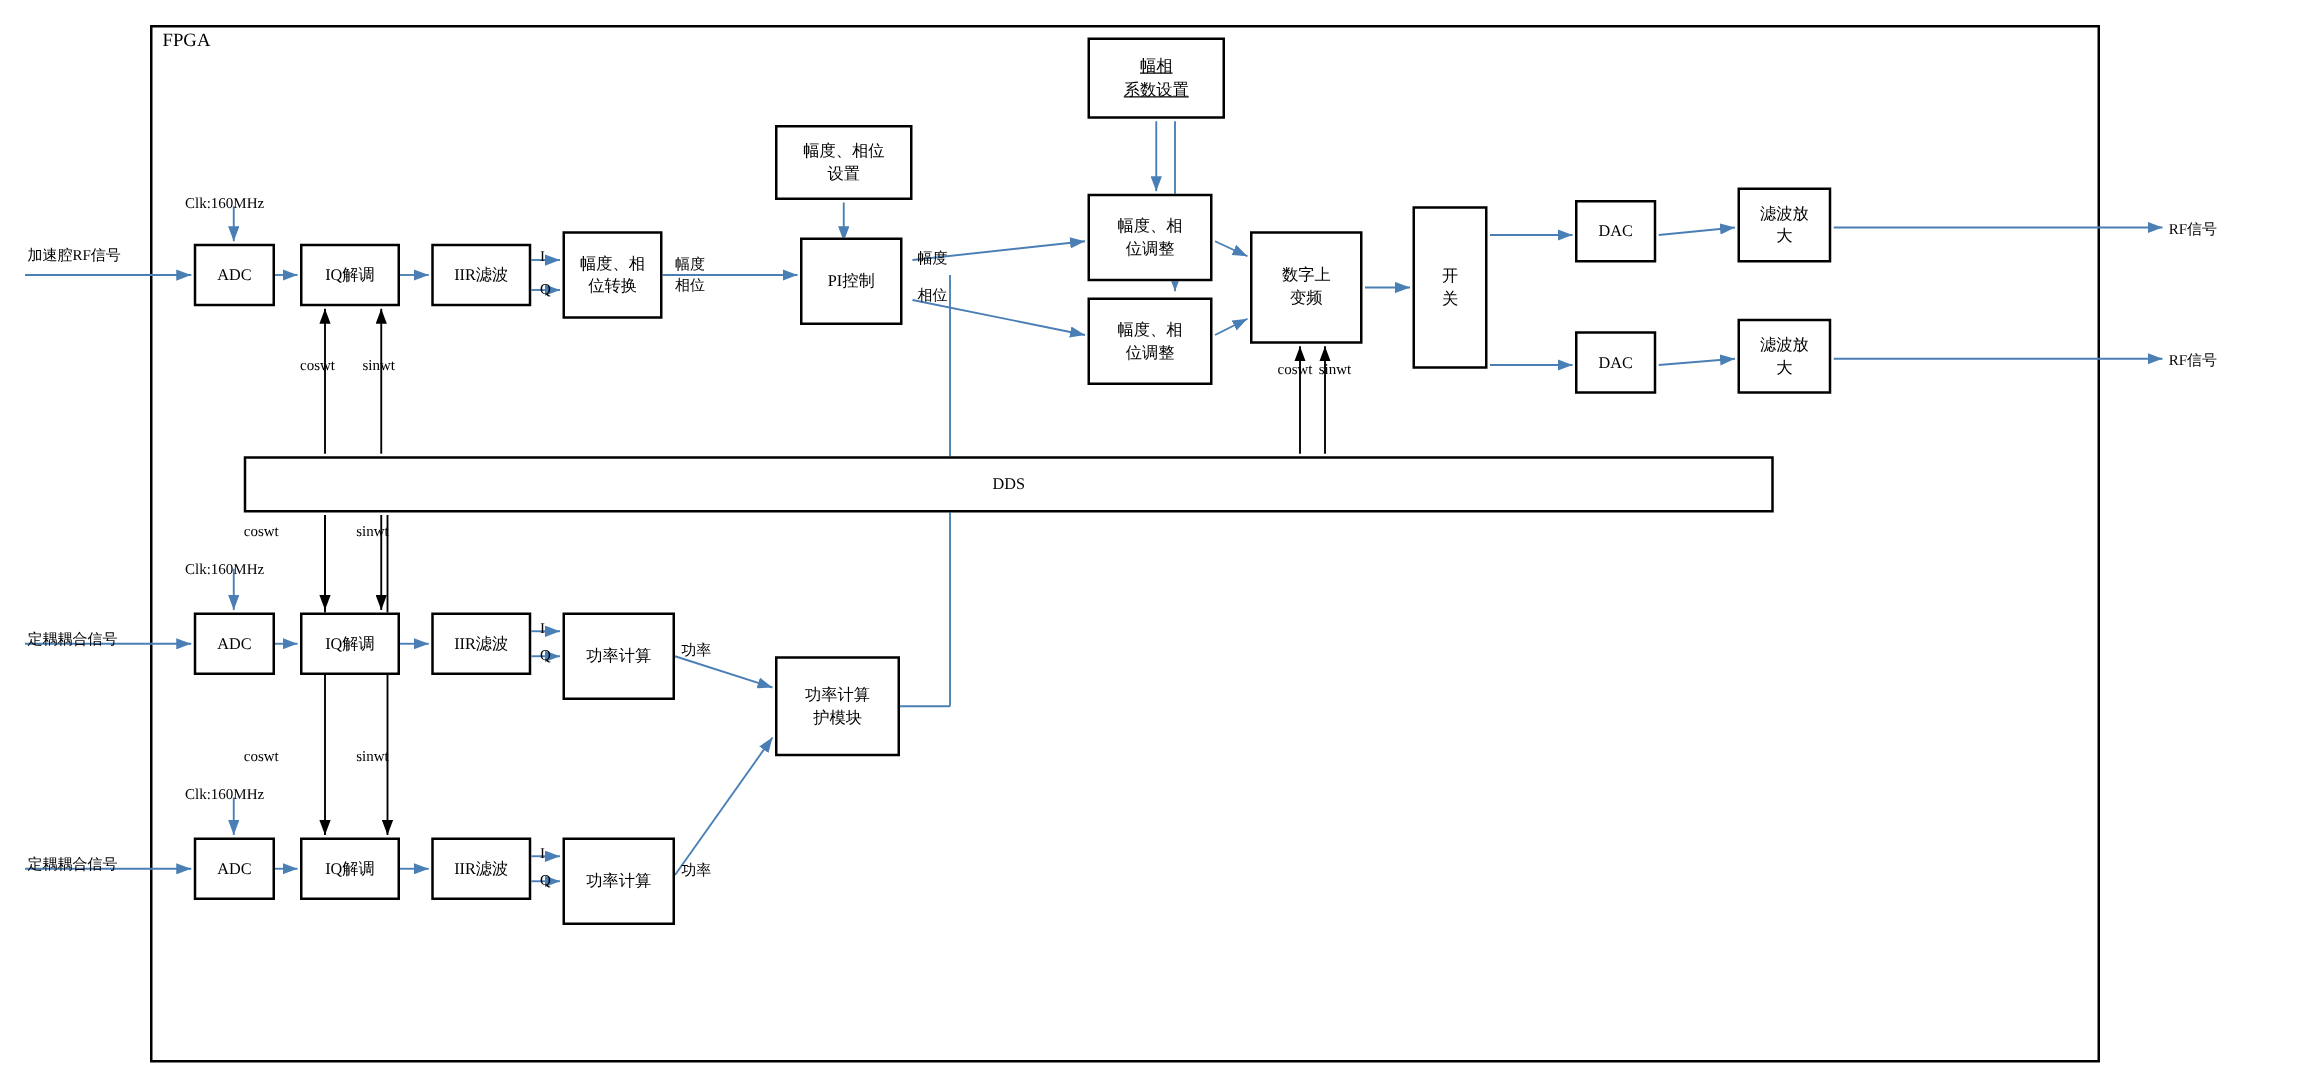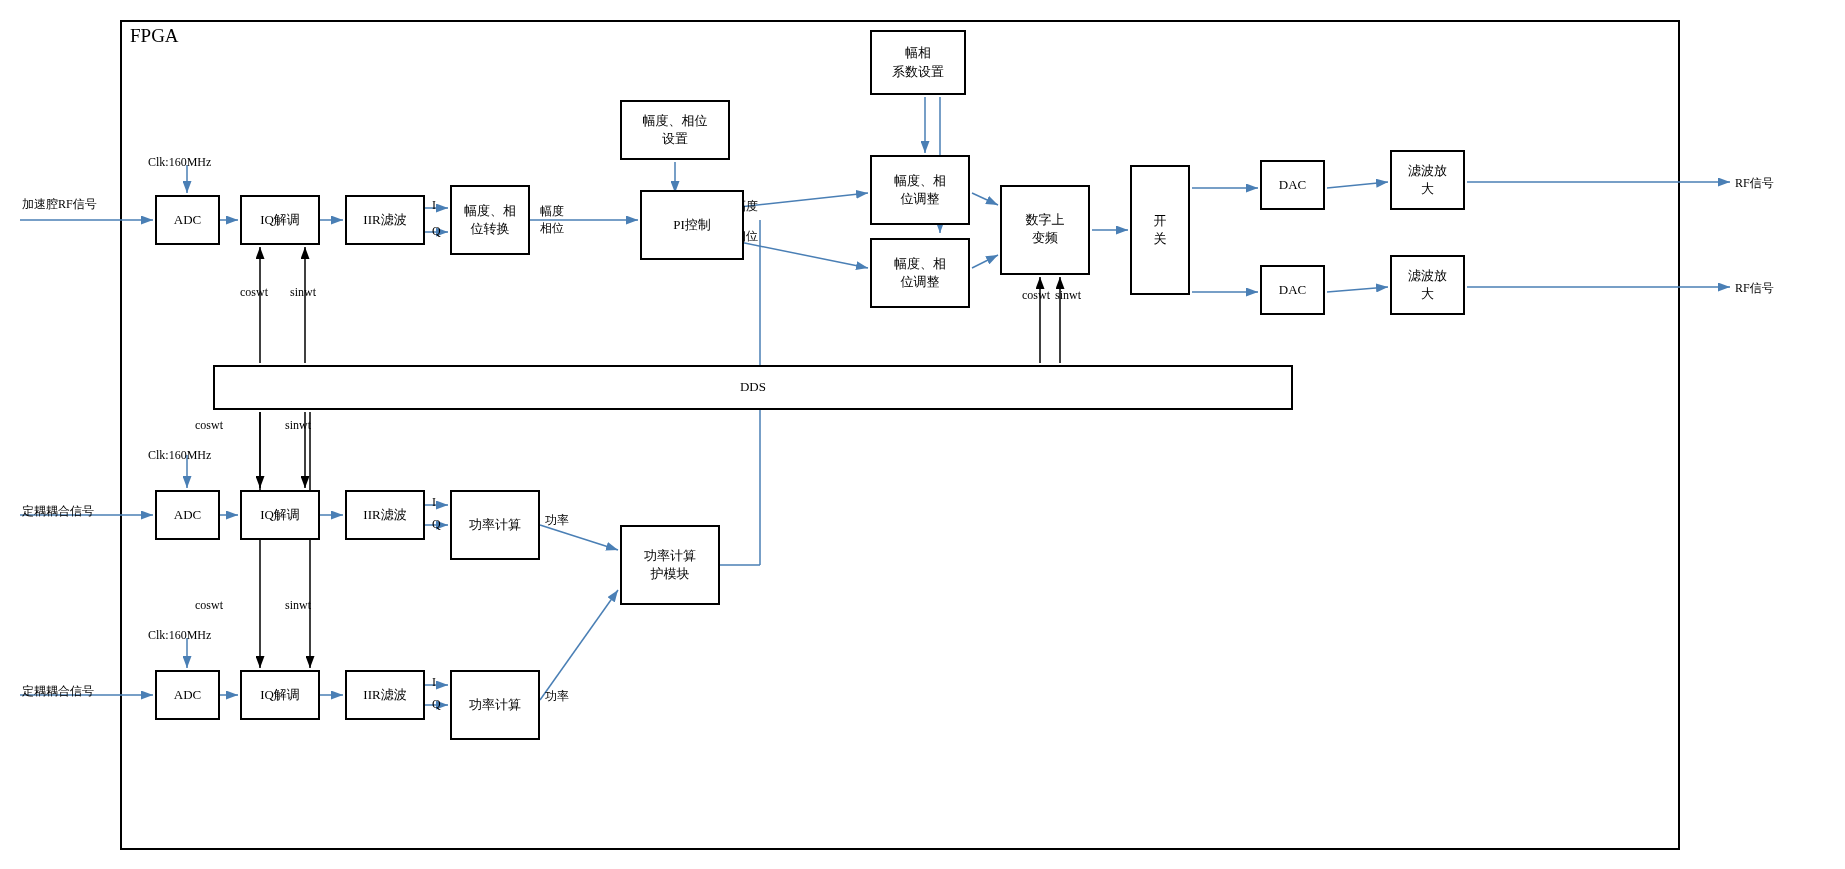--- a/index.html
+++ b/index.html
@@ -27,21 +27,21 @@
       top: 20px;
       width: 1560px;
       height: 830px;
       border: 2px solid #000;
     }
 
     .fpga-label {
       position: absolute;
       left: 130px;
       top: 25px;
-      font-size: 19px;
+      font-size: 15px;
       font-weight: normal;
     }
 
     
     .block {
       position: absolute;
       border: 2px solid #000;
       background: #fff;
       display: flex;
       align-items: center;
@@ -231,40 +231,40 @@
   <div class="block" style="left:450px; top:185px; width:80px; height:70px;">
     <span style="white-space:pre-line;">幅度、相
 位转换</span>
   </div>
 
   <div class="block" style="left:620px; top:100px; width:110px; height:60px;">
     <span style="white-space:pre-line;">幅度、相位
 设置</span>
   </div>
 
-  <div class="block" style="left:640px; top:190px; width:104px; height:70px;">
+  <div class="block" style="left:640px; top:190px; width:82px; height:70px;">
     <span>PI控制</span>
   </div>
 
-  <div class="block" style="left:870px; top:30px; width:96px; height:65px;">
+  <div class="block" style="left:870px; top:30px; width:110px; height:65px;text-decoration:underline;">
     <span style="white-space:pre-line;">幅相
 系数设置</span>
   </div>
 
   <div class="block" style="left:870px; top:155px; width:100px; height:70px;">
     <span style="white-space:pre-line;">幅度、相
 位调整</span>
   </div>
 
   <div class="block" style="left:870px; top:238px; width:100px; height:70px;">
     <span style="white-space:pre-line;">幅度、相
 位调整</span>
   </div>
 
-  <div class="block" style="left:213px; top:365px; width:1080px; height:45px;">
+  <div class="block" style="left:195px; top:365px; width:1224px; height:45px;">
     <span>DDS</span>
   </div>
 
   <div class="block" style="left:1000px; top:185px; width:90px; height:90px;">
     <span style="white-space:pre-line;font-family:Liberation Mono, monospace;">数字上
 变频</span>
   </div>
 
   <div class="block" style="left:1130px; top:165px; width:60px; height:130px;">
     <span style="white-space:pre-line;">开

